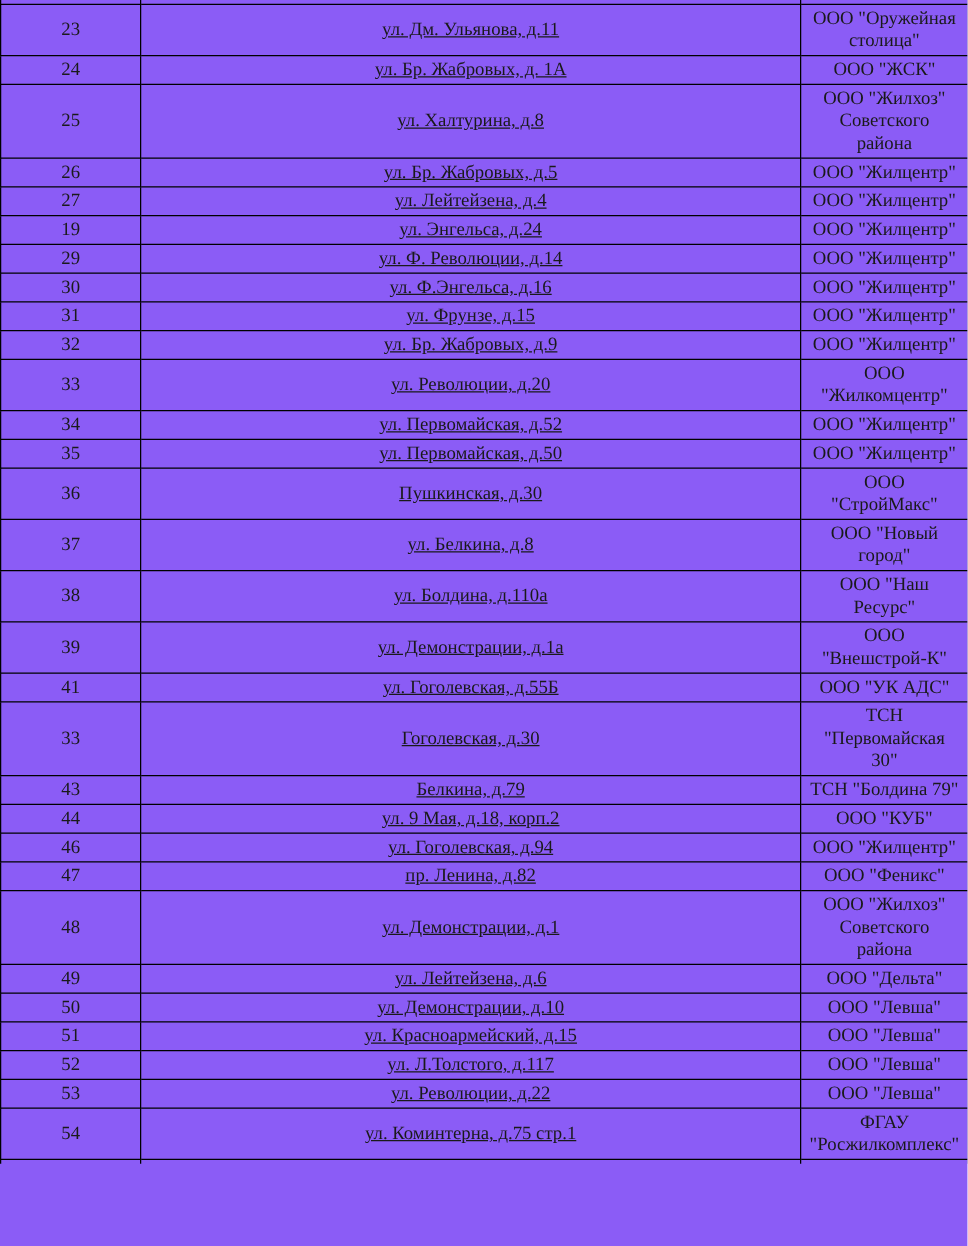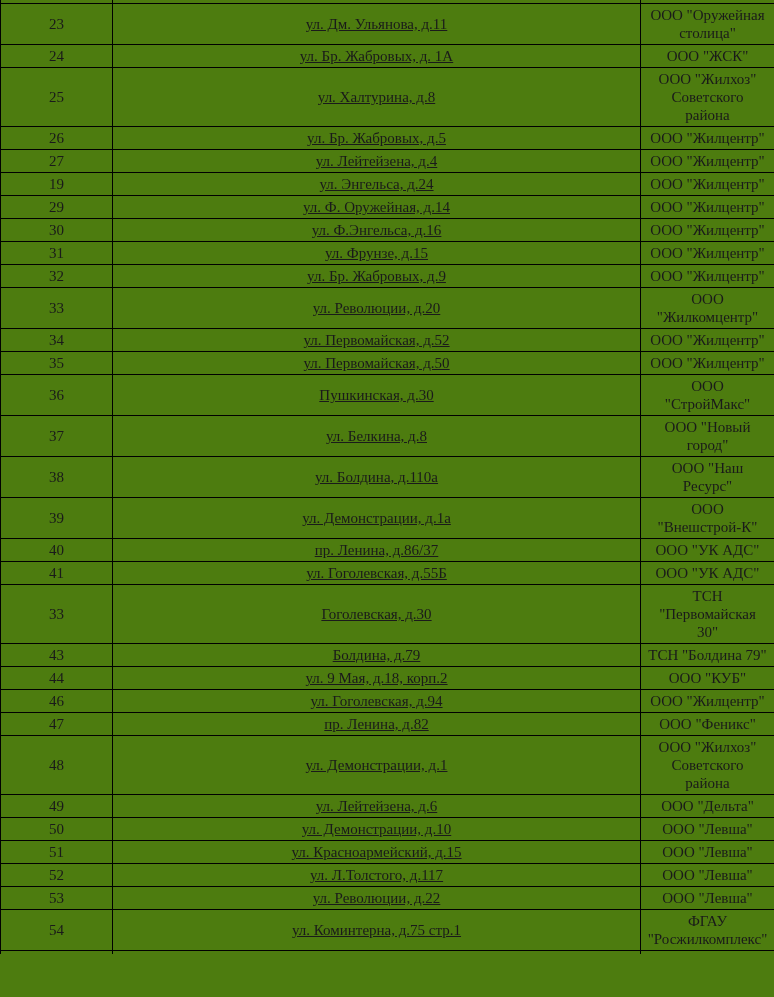--- a/index.html
+++ b/index.html
@@ -5,21 +5,21 @@
   html, body {
     margin: 0;
     padding: 0;
     background: #ffffff;
   }
   .page {
     position: relative;
     width: 774px;
     height: 997px;
     overflow: hidden;
-    background: #4d7c0f;
+    background: #8b5cf6;
     font-family: "Liberation Serif", "DejaVu Serif", serif;
     color: #1a1a1a;
   }
   table.doc-table {
     border-collapse: collapse;
     table-layout: fixed;
     width: 774px;
   }
   table.doc-table td {
     border: 1.5px solid #000000;
@@ -95,21 +95,21 @@
     <td class="cell-addr">ул. Лейтейзена, д.4</td>
     <td class="cell-org">ООО "Жилцентр"</td>
   </tr>
         <tr>
     <td class="cell-num">19</td>
     <td class="cell-addr">ул. Энгельса, д.24</td>
     <td class="cell-org">ООО "Жилцентр"</td>
   </tr>
         <tr>
     <td class="cell-num">29</td>
-    <td class="cell-addr">ул. Ф. Оружейная, д.14</td>
+    <td class="cell-addr">ул. Ф. Революции, д.14</td>
     <td class="cell-org">ООО "Жилцентр"</td>
   </tr>
         <tr>
     <td class="cell-num">30</td>
     <td class="cell-addr">ул. Ф.Энгельса, д.16</td>
     <td class="cell-org">ООО "Жилцентр"</td>
   </tr>
         <tr>
     <td class="cell-num">31</td>
     <td class="cell-addr">ул. Фрунзе, д.15</td>
@@ -152,41 +152,36 @@
     <td class="cell-num">38</td>
     <td class="cell-addr">ул. Болдина, д.110а</td>
     <td class="cell-org">ООО "Наш
 Ресурс"</td>
   </tr>
         <tr>
     <td class="cell-num">39</td>
     <td class="cell-addr">ул. Демонстрации, д.1а</td>
     <td class="cell-org">ООО
 "Внешстрой-К"</td>
-  </tr>
-        <tr>
-    <td class="cell-num">40</td>
-    <td class="cell-addr">пр. Ленина, д.86/37</td>
-    <td class="cell-org">ООО "УК АДС"</td>
   </tr>
         <tr>
     <td class="cell-num">41</td>
     <td class="cell-addr">ул. Гоголевская, д.55Б</td>
     <td class="cell-org">ООО "УК АДС"</td>
   </tr>
         <tr>
     <td class="cell-num">33</td>
     <td class="cell-addr">Гоголевская, д.30</td>
     <td class="cell-org">ТСН
 "Первомайская
 30"</td>
   </tr>
         <tr>
     <td class="cell-num">43</td>
-    <td class="cell-addr">Болдина, д.79</td>
+    <td class="cell-addr">Белкина, д.79</td>
     <td class="cell-org">ТСН "Болдина 79"</td>
   </tr>
         <tr>
     <td class="cell-num">44</td>
     <td class="cell-addr">ул. 9 Мая, д.18, корп.2</td>
     <td class="cell-org">ООО "КУБ"</td>
   </tr>
         <tr>
     <td class="cell-num">46</td>
     <td class="cell-addr">ул. Гоголевская, д.94</td>

